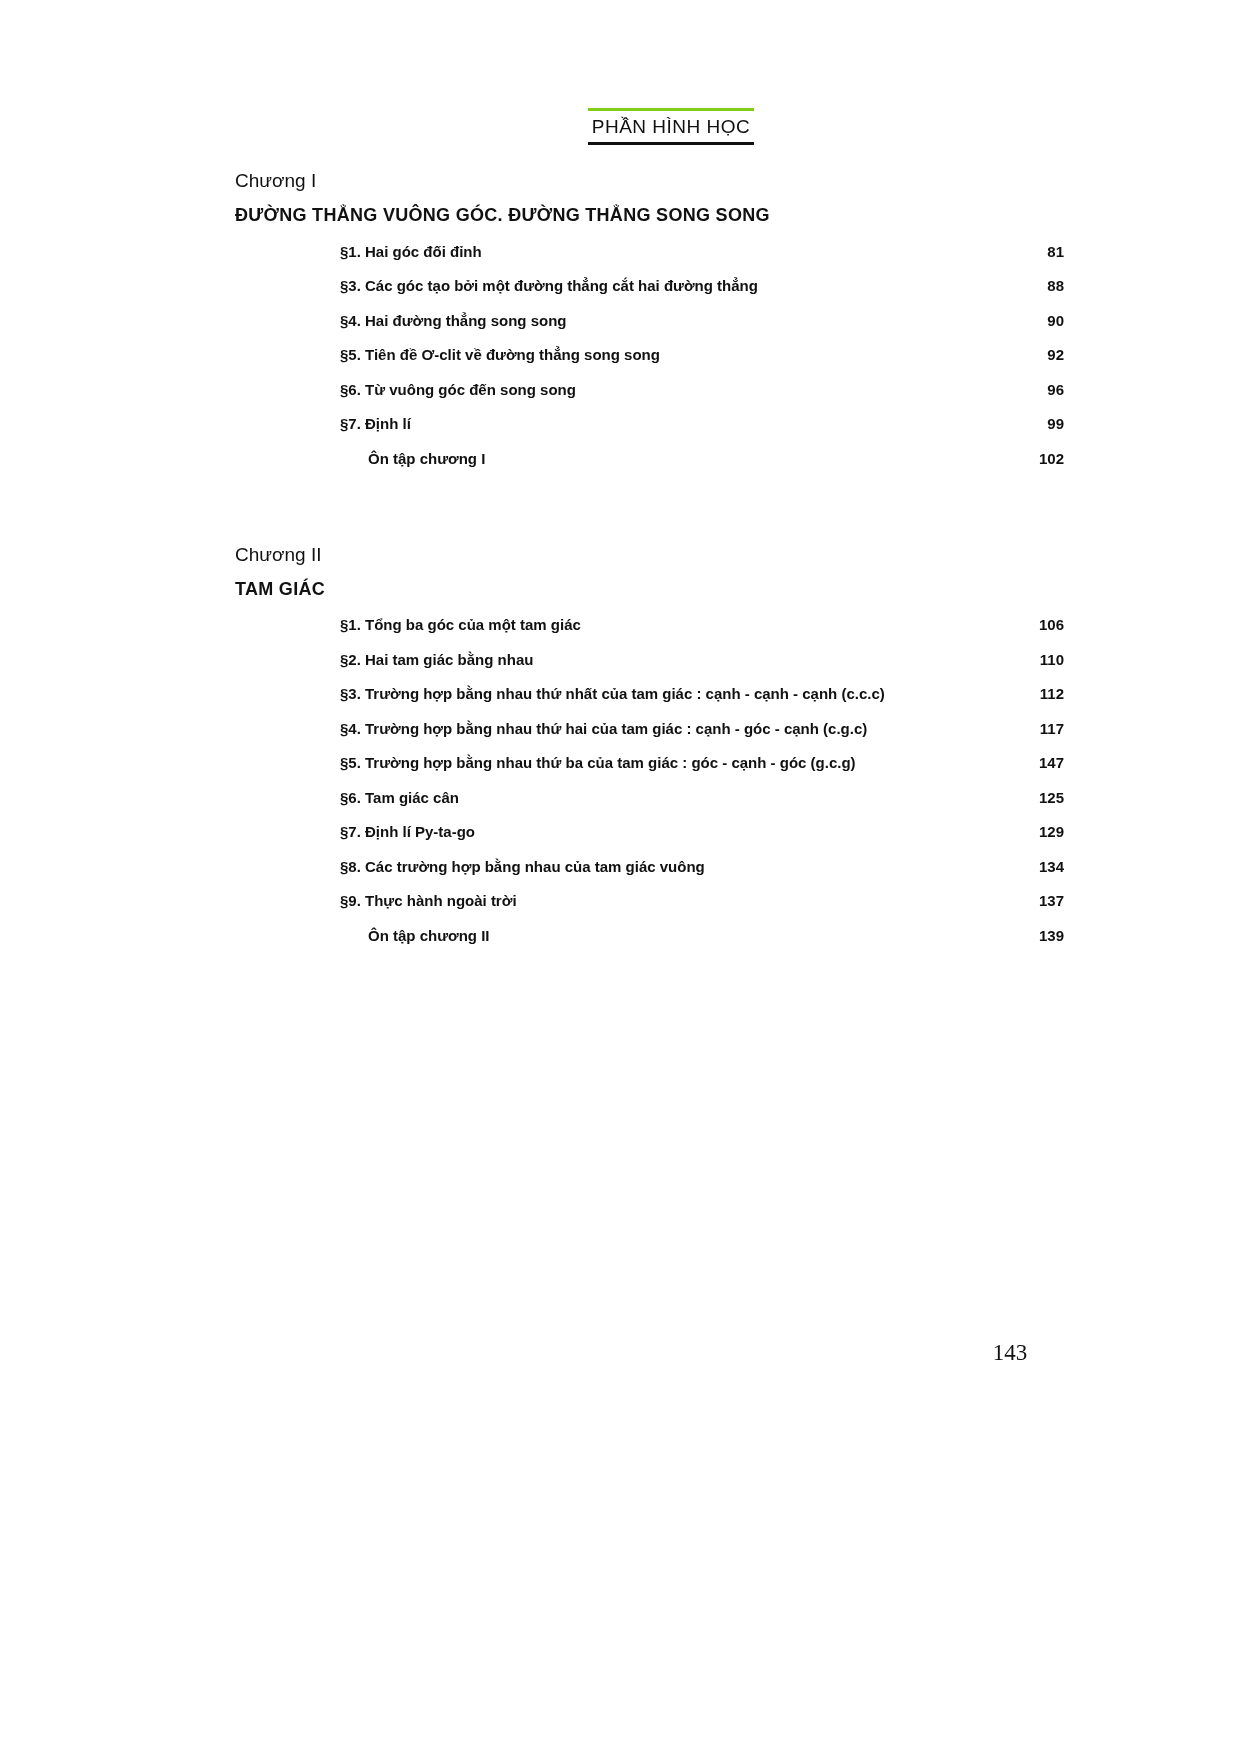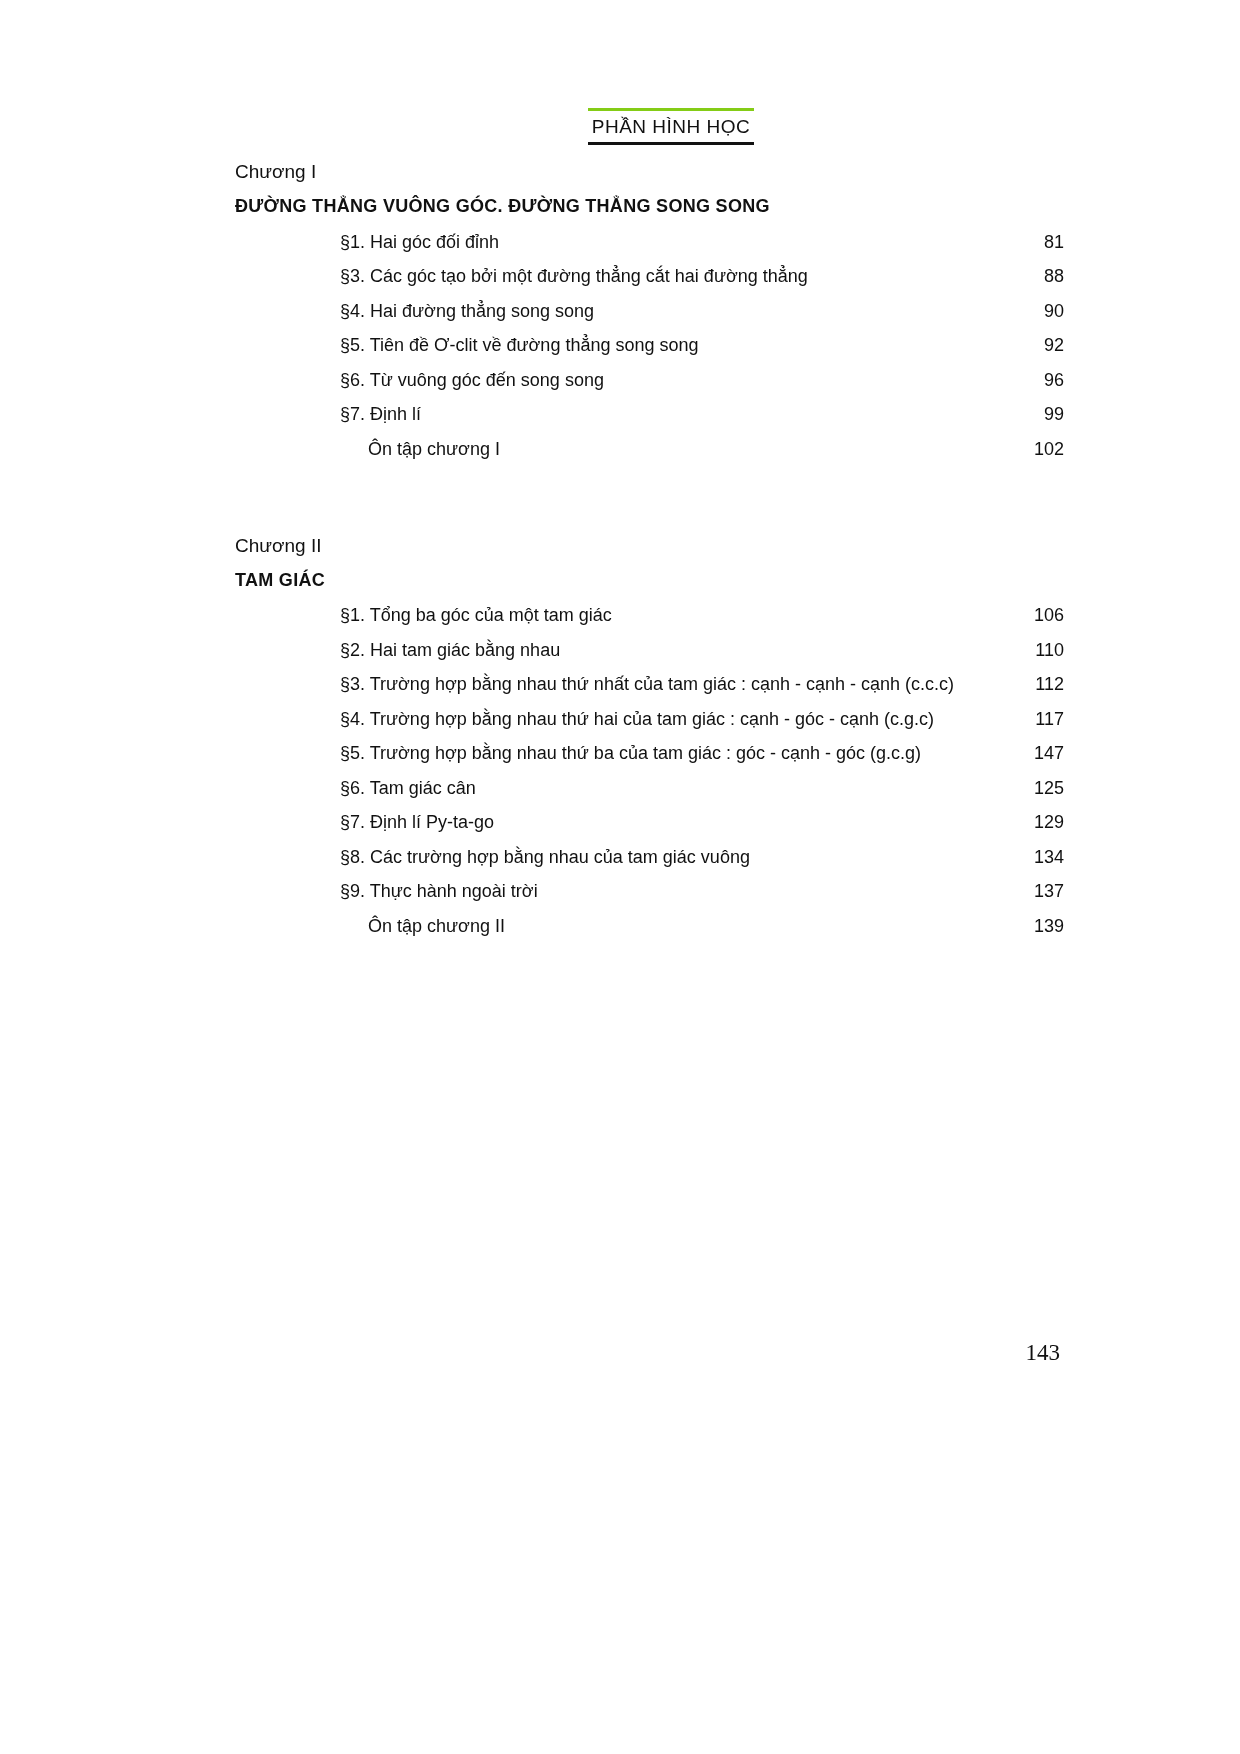--- a/index.html
+++ b/index.html
@@ -24,21 +24,21 @@
     border-top: 3px solid #84cc16;
     border-bottom: 3px solid #111111;
     padding: 5px 0 4px 0;
     text-align: center;
     font-size: 19px;
     letter-spacing: 0.5px;
     white-space: nowrap;
   }
   .toc-content {
     position: absolute;
-    top: 160px;
+    top: 169px;
     left: 235px;
     width: 829px;
   }
   .chapter { margin: 0; }
   .chapter + .chapter { margin-top: 67px; }
   .chapter-label {
     font-size: 19px;
     line-height: 23px;
   }
   .chapter-title {
@@ -47,37 +47,37 @@
     line-height: 23px;
     font-weight: bold;
     letter-spacing: 0.3px;
   }
   .chapter-items { margin-top: 7px; }
   .toc-row {
     display: flex;
     align-items: center;
     height: 34.5px;
     padding-left: 105px;
-    font-size: 18px;
-    font-weight: normal;
+    font-size: 15px;
+    font-weight: bold;
   }
   .toc-row.indented { padding-left: 133px; }
   .row-label { white-space: nowrap; }
   .row-page {
     margin-left: auto;
     padding-left: 12px;
     text-align: right;
     white-space: nowrap;
   }
   .footer-page-number {
     position: absolute;
     top: 1340px;
     left: 960px;
     width: 100px;
-    text-align: right;
+    text-align: center;
     font-family: "Liberation Serif", serif;
     font-size: 23px;
   }
 </style>
 </head>
 <body>
 
 <div class="page">
 
   <div class="toc-header">

